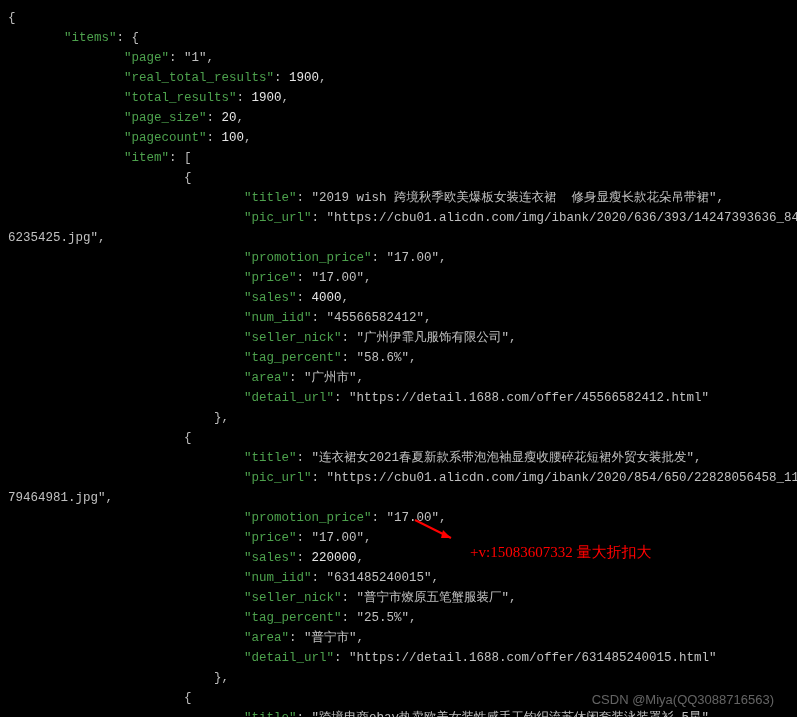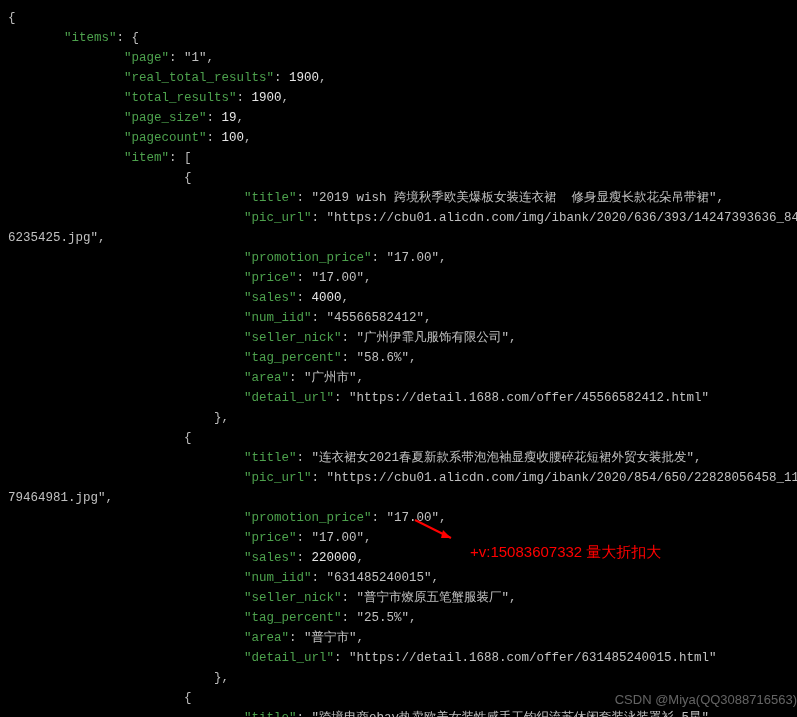--- a/index.html
+++ b/index.html
@@ -33,21 +33,21 @@
   }
   .overlay-text {
     position: absolute;
     color: #ff0000;
     font-size: 15px;
     font-family: "PingFang SC","Microsoft YaHei",sans-serif;
     pointer-events: none;
   }
   .watermark {
     position: absolute;
-    right: 0;
+    right: 23px;
     bottom: 6px;
     color: rgba(220,220,220,0.45);
     font-size: 13px;
     font-family: "PingFang SC","Microsoft YaHei",sans-serif;
     pointer-events: none;
     margin-top: 16px;
   }
 </style>
 </head>
 <body>
@@ -57,21 +57,21 @@
 <div class="line"><span class="punct">{</span></div>
 
 <div class="line ind1"><span class="key">"items"</span><span class="punct">: {</span></div>
 
 <div class="line ind2"><span class="key">"page"</span><span class="punct">: </span><span class="str">"1"</span><span class="punct">,</span></div>
 
 <div class="line ind2"><span class="key">"real_total_results"</span><span class="punct">: </span><span class="num">1900</span><span class="punct">,</span></div>
 
 <div class="line ind2"><span class="key">"total_results"</span><span class="punct">: </span><span class="num">1900</span><span class="punct">,</span></div>
 
-<div class="line ind2"><span class="key">"page_size"</span><span class="punct">: </span><span class="num">19</span><span class="punct">,</span></div>
+<div class="line ind2"><span class="key">"page_size"</span><span class="punct">: </span><span class="num">20</span><span class="punct">,</span></div>
 
 <div class="line ind2"><span class="key">"pagecount"</span><span class="punct">: </span><span class="num">100</span><span class="punct">,</span></div>
 
 <div class="line ind2"><span class="key">"item"</span><span class="punct">: [</span></div>
 
 <div class="line ind3"><span class="punct">{</span></div>
 
 <div class="line ind4b"><span class="key">"title"</span><span class="punct">: </span><span class="str">"2019 wish 跨境秋季欧美爆板女装连衣裙  修身显瘦长款花朵吊带裙"</span><span class="punct">,</span></div>
 
 <div class="line ind4b"><span class="key">"pic_url"</span><span class="punct">: </span><span class="str">"https://cbu01.alicdn.com/img/ibank/2020/636/393/14247393636_84</span></div>
@@ -110,15 +110,15 @@
 
 <div class="line ind4b"><span class="key">"title"</span><span class="punct">: </span><span class="str">"跨境电商ebay热卖欧美女装性感手工钩织流苏休闲套装泳装罩衫 5星"</span><span class="punct">,</span></div>
 
 </div>
 
 <svg class="arrow" style="left:413px; top:518px;" width="45" height="30">
   <line x1="2" y1="2" x2="38" y2="20" stroke="#ff0000" stroke-width="2"></line>
   <polygon points="38,20 30,12 28,20" fill="#ff0000"></polygon>
 </svg>
 
-<div class="overlay-text" style="left:470px; top:540px;">+v:15083607332 量大折扣大</div>
+<div class="overlay-text" style="left:470px; top:540px;font-family:Liberation Serif, serif;">+v:15083607332 量大折扣大</div>
 
 <div class="watermark">CSDN @Miya(QQ3088716563)</div>
 
 </body></html>

